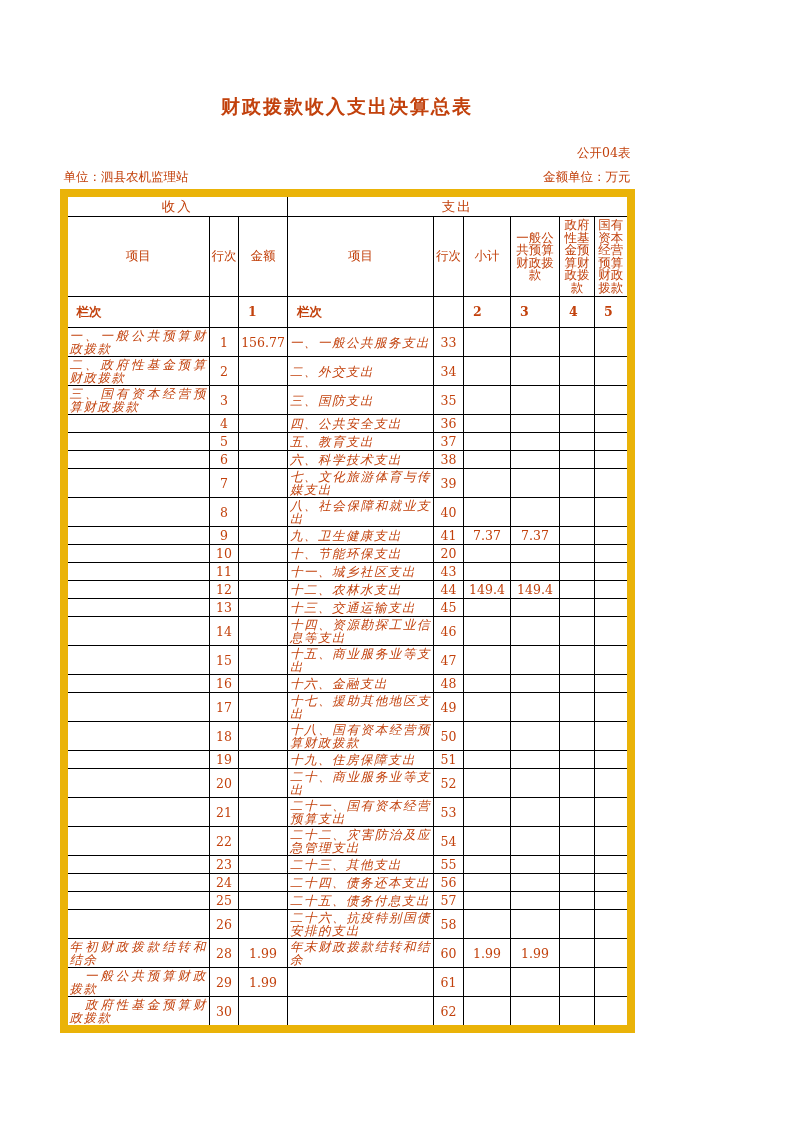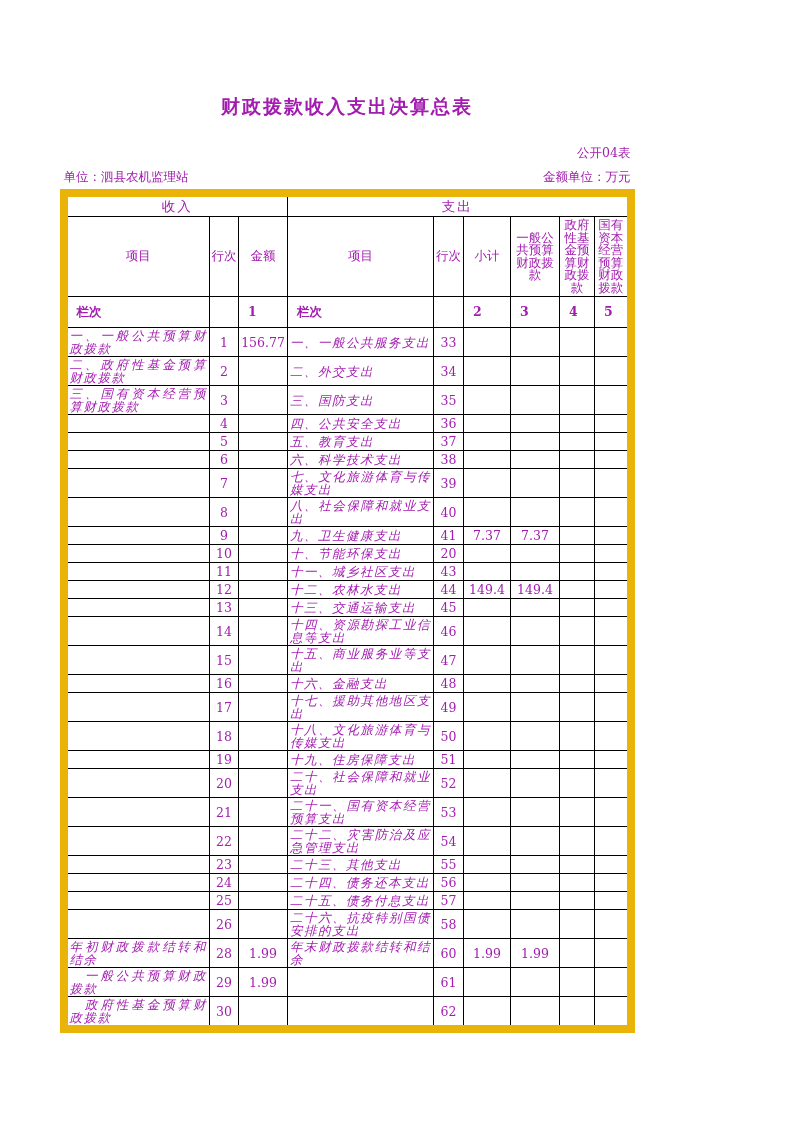--- a/index.html
+++ b/index.html
@@ -1,17 +1,17 @@
 <!DOCTYPE html>
 <html lang="zh"><head>
 <meta charset="utf-8">
 <style>
   html,body{margin:0;padding:0;background:#ffffff;}
   .page{
-    width:694px;height:1122px;background:#ffffff;color:#a21caf;
+    width:694px;height:1122px;background:#ffffff;color:#c2410c;
     font-family:"DejaVu Serif","Liberation Serif",serif;
     position:relative;box-sizing:border-box;padding-top:93px;
     overflow:hidden;
   }
   .title{
     margin:0;text-align:center;font-size:19px;font-weight:bold;
     letter-spacing:2px;line-height:26px;
   }
   .doc-label{
     width:567px;margin:26px auto 0;text-align:right;font-size:12.5px;
@@ -280,21 +280,21 @@
           <td class="num">49</td>
           <td class="num"></td>
           <td class="num"></td>
           <td class="num"></td>
           <td class="num"></td>
         </tr>
         <tr>
           <td class="item"></td>
           <td class="num">18</td>
           <td class="num"></td>
-          <td class="item">十八、文化旅游体育与传媒支出</td>
+          <td class="item">十八、国有资本经营预算财政拨款</td>
           <td class="num">50</td>
           <td class="num"></td>
           <td class="num"></td>
           <td class="num"></td>
           <td class="num"></td>
         </tr>
         <tr>
           <td class="item"></td>
           <td class="num">19</td>
           <td class="num"></td>
@@ -302,21 +302,21 @@
           <td class="num">51</td>
           <td class="num"></td>
           <td class="num"></td>
           <td class="num"></td>
           <td class="num"></td>
         </tr>
         <tr>
           <td class="item"></td>
           <td class="num">20</td>
           <td class="num"></td>
-          <td class="item">二十、社会保障和就业支出</td>
+          <td class="item">二十、商业服务业等支出</td>
           <td class="num">52</td>
           <td class="num"></td>
           <td class="num"></td>
           <td class="num"></td>
           <td class="num"></td>
         </tr>
         <tr>
           <td class="item"></td>
           <td class="num">21</td>
           <td class="num"></td>

